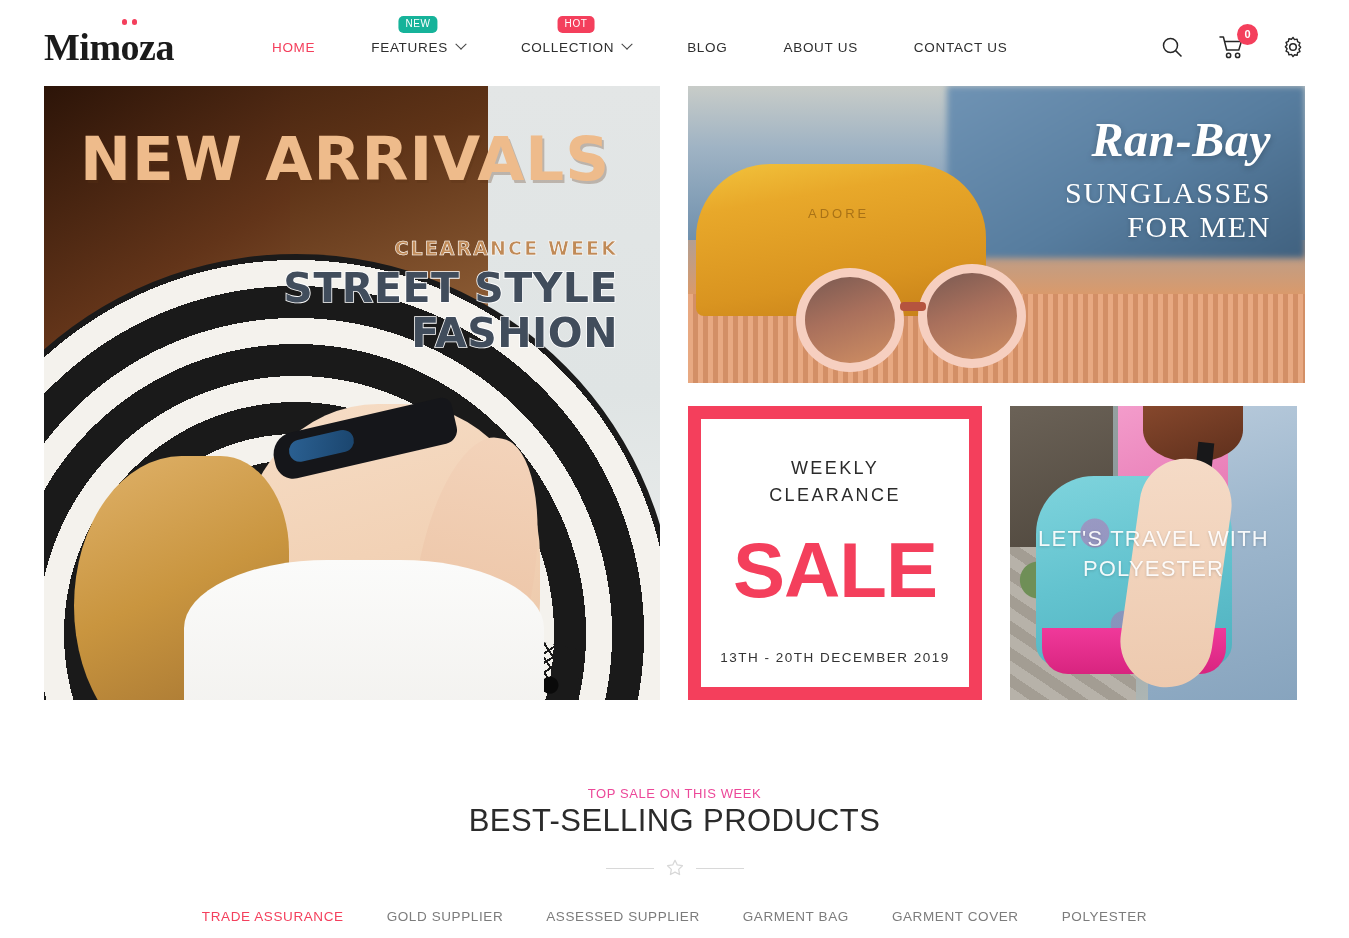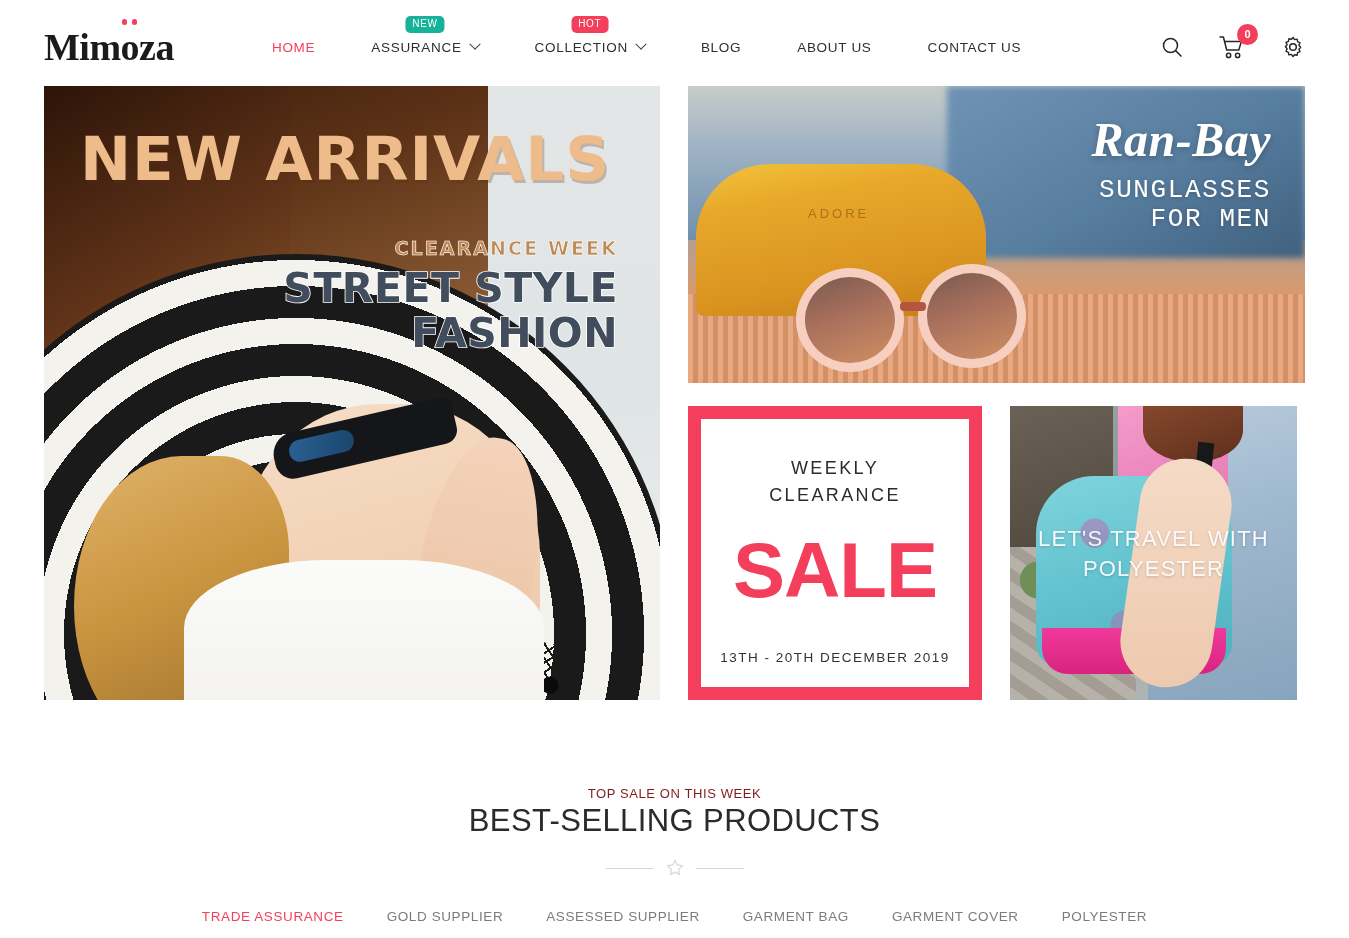--- a/index.html
+++ b/index.html
@@ -338,22 +338,22 @@
     font-family: "Liberation Serif", serif;
     font-style: italic;
     font-size: 48px;
     font-weight: 700;
     color: #ffffff;
     letter-spacing: 0.5px;
     text-shadow: 0 2px 6px rgba(0,0,0,.25);
     line-height: 1;
   }
   .sun-line {
-    font-family: Liberation Mono, monospace;
-    font-size: 26px;
+    font-family: Liberation Serif, serif;
+    font-size: 30px;
     font-weight: 300;
     color: #ffffff;
     letter-spacing: 1.6px;
     margin-top: 12px;
     line-height: 1.12;
     text-shadow: 0 1px 4px rgba(0,0,0,.2);
   }
 
   
   .sale-banner {
@@ -478,21 +478,21 @@
 
   
   .section {
     position: absolute;
     left: 0; right: 0;
     top: 786px;
     text-align: center;
   }
   .sec-eyebrow {
     font-size: 13px;
-    color: #7f1d1d;
+    color: #ec4899;
     letter-spacing: 0.6px;
     font-family: "Liberation Sans", sans-serif;
   }
   .sec-title {
     font-size: 31px;
     color: #2b2b2b;
     letter-spacing: 0.4px;
     margin-top: 2px;
     font-family: "Liberation Sans", sans-serif;
     font-weight: 400;
@@ -533,21 +533,21 @@
 <div class="header">
 
   <div class="logo"><span>Mim</span><span class="umlaut-host"><span class="dot d1"></span><span class="dot d2"></span><span>o</span></span><span>za</span></div>
 
   <nav class="nav">
     <div class="nav-item active">
       <span>HOME</span>
     </div>
     <div class="nav-item">
       <span class="badge new">NEW</span>
-      <span>ASSURANCE</span>
+      <span>FEATURES</span>
       <span class="chev"></span>
     </div>
     <div class="nav-item">
       <span class="badge hot">HOT</span>
       <span>COLLECTION</span>
       <span class="chev"></span>
     </div>
     <div class="nav-item">
       <span>BLOG</span>
     </div>

